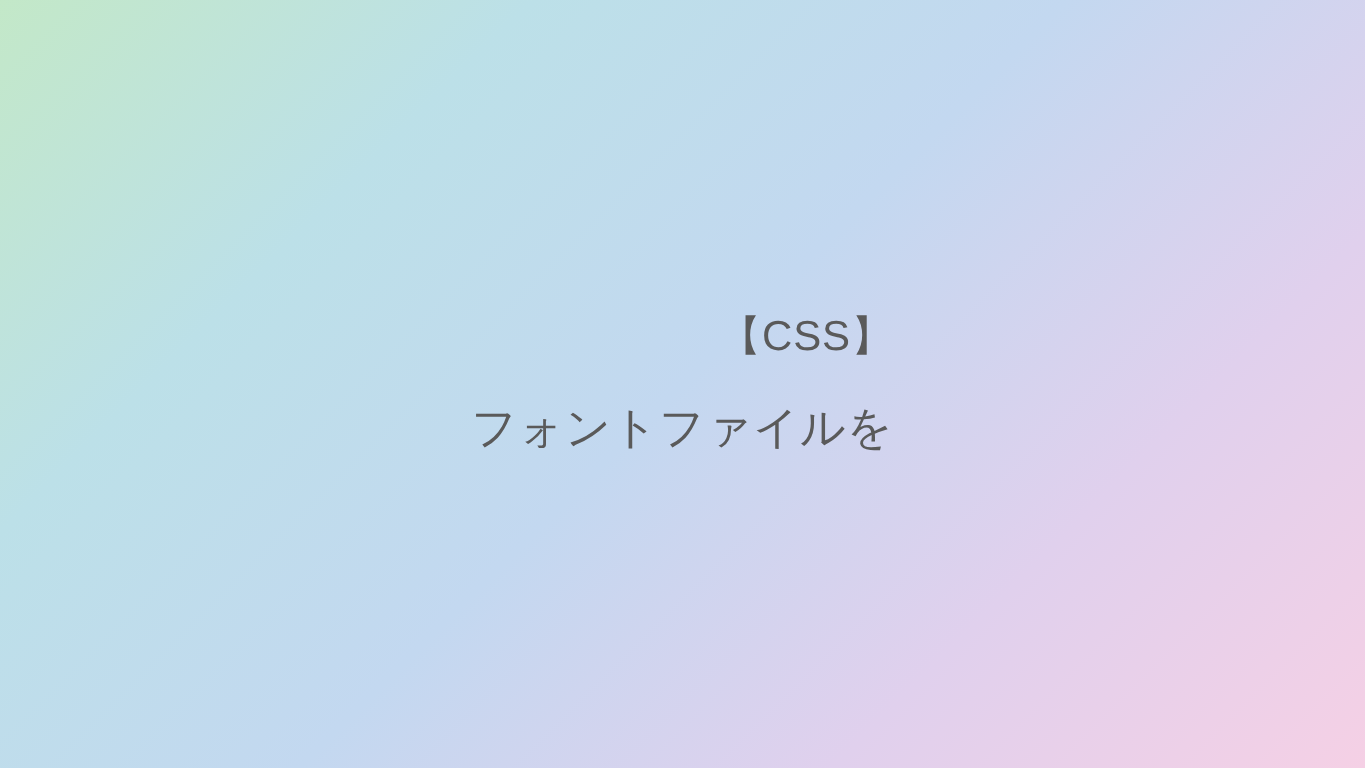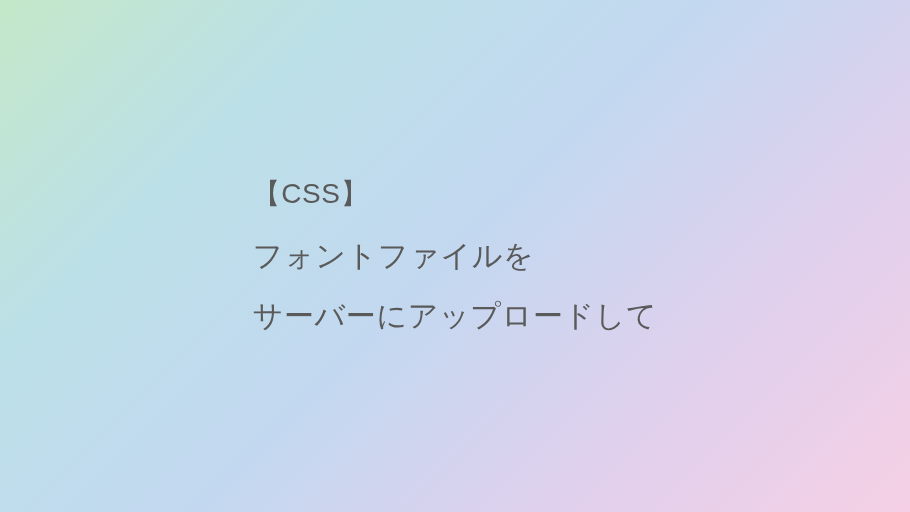--- a/index.html
+++ b/index.html
@@ -17,21 +17,21 @@
       background: linear-gradient(135deg, 
         #c3e8c8 0%, 
         #bce0e8 25%, 
         #c3d8f0 50%, 
         #e0d0ed 75%, 
         #f5d0e5 100%);
       font-family: "Hiragino Sans", "Hiragino Kaku Gothic ProN", "Yu Gothic", "Meiryo", sans-serif;
     }
     
     .content {
-      text-align: left;
+      text-align: right;
       color: #5a5a5a;
     }
     
     .line {
       font-size: 30px;
       line-height: 2;
       font-weight: 400;
       letter-spacing: 0.02em;
     }
     
@@ -39,14 +39,13 @@
       font-size: 28px;
       margin-bottom: 4px;
     }
   </style>
 </head>
 <body>
 
 <div class="content">
   <div class="line line-1">【CSS】</div>
   <div class="line">フォントファイルを</div>
-  <div class="line">サーバーにアップロードして</div>
 </div>
 
 </body></html>

